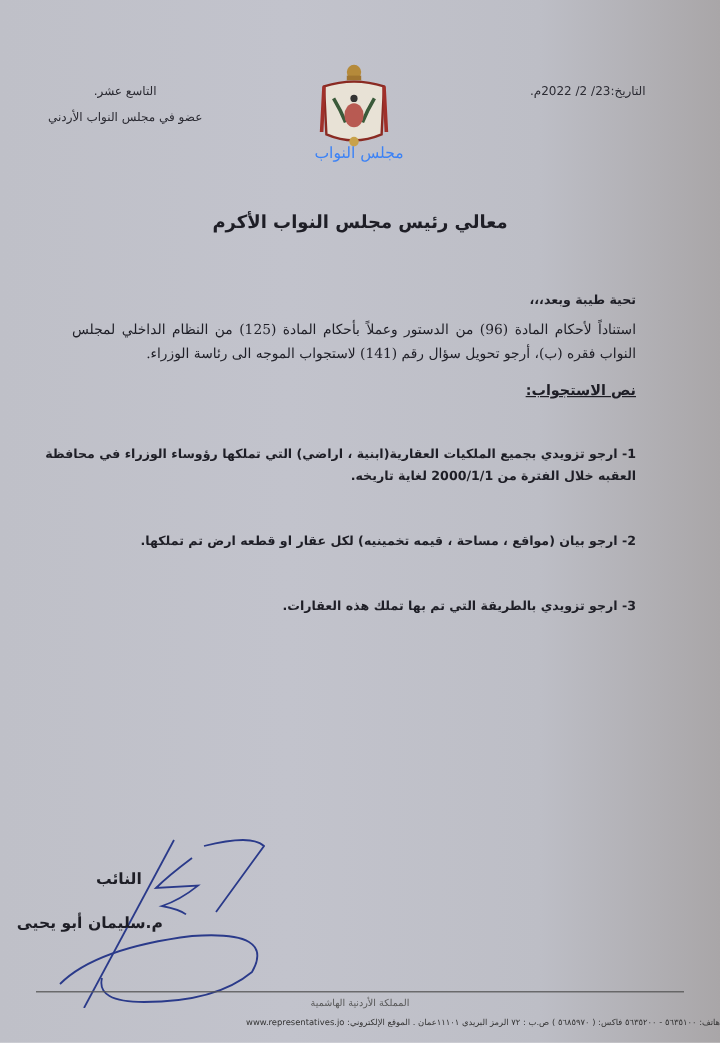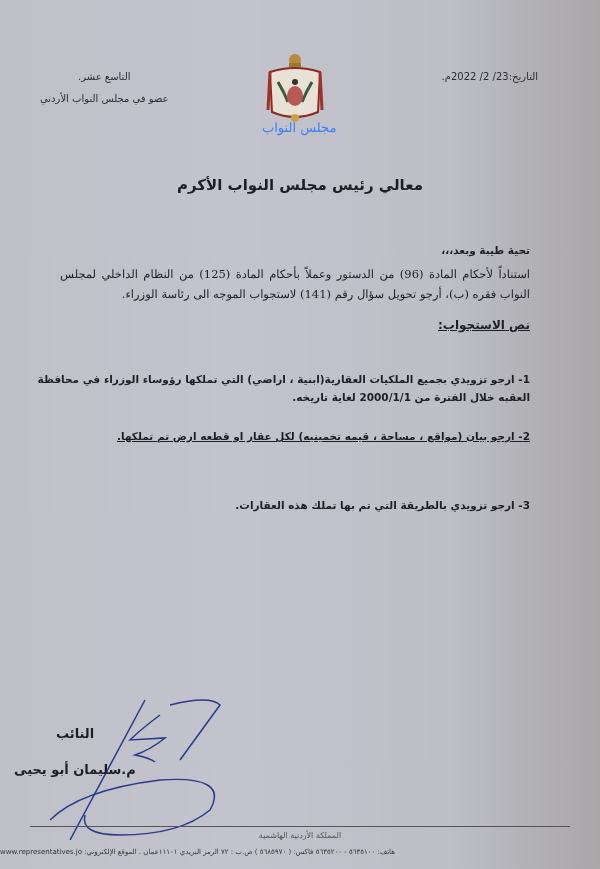--- a/index.html
+++ b/index.html
@@ -13,28 +13,28 @@
   .header-right{right:62px;top:66px;text-align:right;line-height:22px;}
   .header-left{left:40px;top:66px;text-align:center;line-height:22px;}
   .emblem{left:264px;top:52px;width:62px;height:78px;}
   .council-script{left:262px;top:120px;font-family:"DejaVu Serif",serif;font-size:13px;color:#3b82f6;}
   .addressee{left:0;right:0;top:176px;text-align:center;font-size:15px;font-weight:bold;}
   .greeting{right:70px;top:244px;font-size:10.5px;font-weight:bold;}
   .intro{right:70px;top:264px;width:470px;white-space:normal;font-family:"DejaVu Serif",serif;font-size:11.5px;line-height:20px;text-align:justify;}
   .section-title{right:70px;top:318px;font-size:12px;font-weight:bold;text-decoration:underline;}
   .item{right:70px;font-size:10.5px;font-weight:bold;line-height:18px;white-space:normal;width:500px;}
   .item1{top:370px;}
-  .item2{top:427px;text-decoration:underline;}
+  .item2{top:442px;}
   .item3{top:496px;}
-  .sig-title{left:56px;top:726px;font-size:13px;font-weight:bold;}
+  .sig-title{left:80px;top:726px;font-size:13px;font-weight:bold;}
   .sig-name{left:14px;top:762px;font-size:13px;font-weight:bold;}
   .signature{left:40px;top:690px;width:210px;height:150px;}
   .footer-line{left:30px;top:826px;width:540px;height:1px;background:#555;}
   .footer-script{left:0;right:0;top:831px;text-align:center;font-family:"DejaVu Serif",serif;font-size:8px;color:#555;}
-  .footer-contact{left:0;right:0;top:848px;text-align:left;font-size:7px;color:#333;}
+  .footer-contact{left:0;right:0;top:848px;text-align:right;font-size:7px;color:#333;}
 </style>
 </head>
 <body>
 
 <div class="page">
 
   <div class="abs rtl small header-right">
     <div>التاريخ:23/ 2/ 2022م.</div>
   </div>
 

